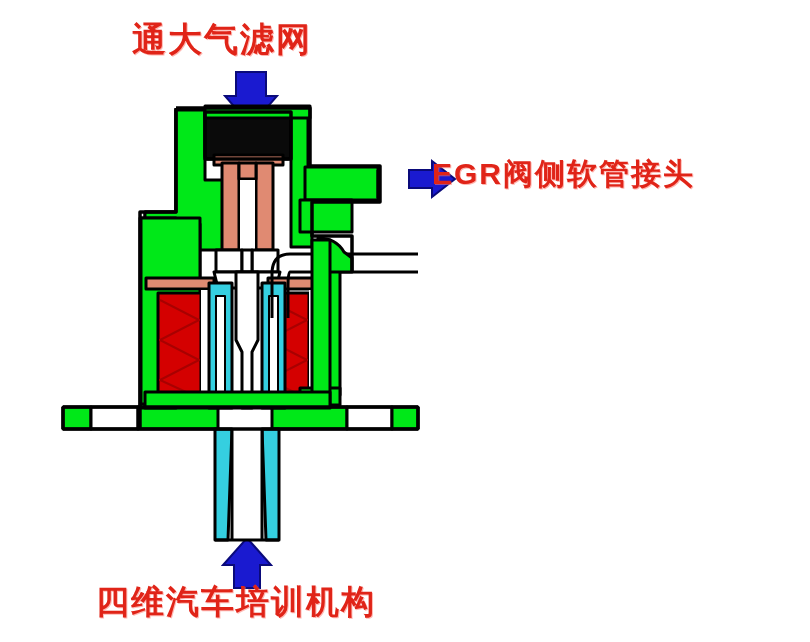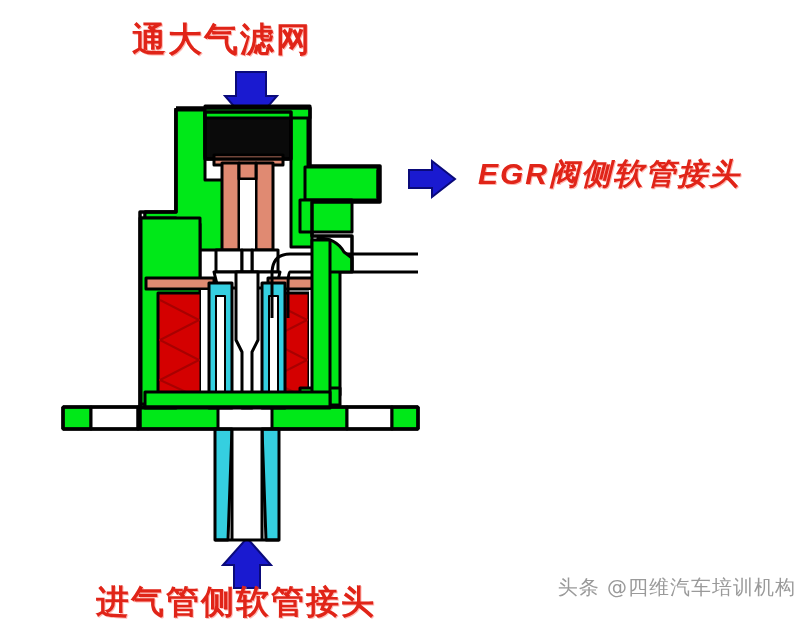--- a/index.html
+++ b/index.html
@@ -29,25 +29,24 @@
     line-height: 1;
   }
   #label-top {
     left: 132px;
     top: 22px;
     font-size: 34px;
     color: #e02418;
     text-shadow: 1px 1px 0 rgba(255,120,110,0.55);
   }
   #label-right {
-    left: 478px;
+    left: 432px;
     top: 159px;
     font-size: 30px;
     color: #e02418;
-    font-style: italic;
     text-shadow: 1px 1px 0 rgba(255,120,110,0.55);
   }
   #label-bottom {
     left: 96px;
     top: 585px;
     font-size: 33px;
     color: #e02418;
     text-shadow: 1px 1px 0 rgba(255,130,120,0.55);
   }
   #watermark {
@@ -63,23 +62,22 @@
 </style>
 </head>
 <body>
 
 <div id="stage">
 
   <div class="label" id="label-top">通大气滤网</div>
 
   <div class="label" id="label-right">EGR阀侧软管接头</div>
 
-  <div class="label" id="label-bottom">进气管侧软管接头</div>
-
-  <div id="watermark">头条 @四维汽车培训机构</div>
+  <div class="label" id="label-bottom">四维汽车培训机构</div>
+
 
   <svg width="810" height="642" viewBox="0 0 810 642">
 
     <g>
       <path d="M236,72 L266,72 L266,96 L277,96 L251,126 L225,96 L236,96 Z" fill="#1a1ad0" stroke="#0a0a7a" stroke-width="2"></path>
     </g>
 
     <g>
       <path d="M409,170 L432,170 L432,161 L455,179 L432,197 L432,188 L409,188 Z" fill="#1a1ad0" stroke="#0a0a7a" stroke-width="2"></path>
     </g>

